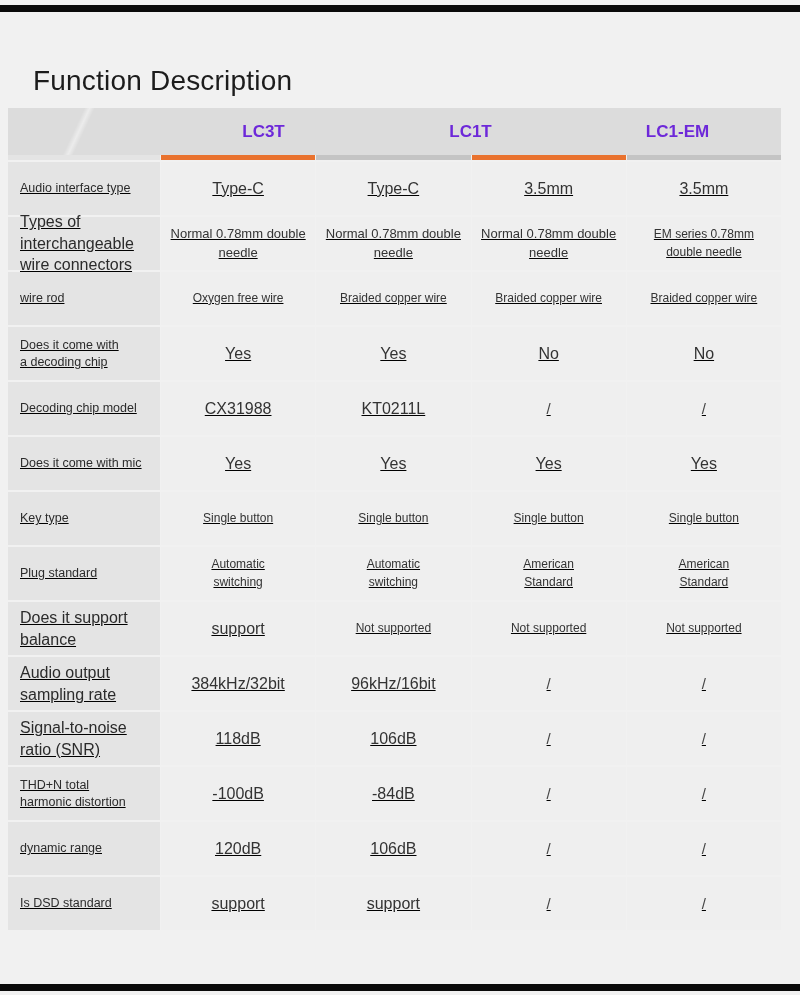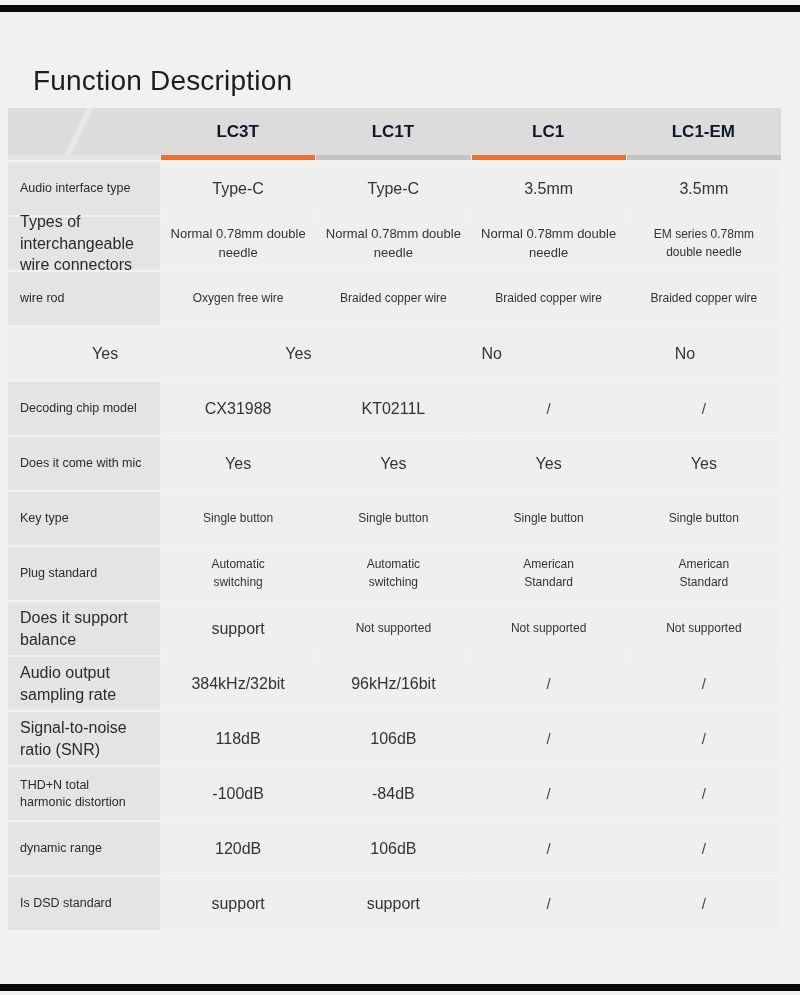--- a/index.html
+++ b/index.html
@@ -24,26 +24,26 @@
   }
   .header-row{
     display:flex;height:47px;background:#dcdcdc;
   }
   .header-spacer{
     width:152px;flex:none;
     background:linear-gradient(115deg,transparent 44%,rgba(255,255,255,.45) 47%,transparent 50%);
   }
   .header-cell{
     flex:1;display:flex;align-items:center;justify-content:center;
-    font-size:17px;font-weight:700;color:#0f172a;
+    font-size:17px;font-weight:700;color:#6d28d9;
   }
   .underline-row{display:flex;height:5px;}
   .underline-label{width:152px;flex:none;background:#e4e4e4;}
   .underline-seg{flex:1;margin-left:1px;}
-  .data-row{display:flex;height:53px;margin-top:2px;}
+  .data-row{display:flex;height:53px;margin-top:2px;text-decoration:underline;}
   .label-cell{
     width:152px;flex:none;background:#e4e4e4;
     display:flex;align-items:center;
     padding-left:12px;box-sizing:border-box;padding-right:4px;
     font-size:12.5px;color:#2b2b2b;line-height:1.35;
     white-space:pre-line;
   }
   .label-cell.small{font-size:16px;}
   .value-cell{
     flex:1;margin-left:1px;background:#efefef;
@@ -61,21 +61,20 @@
 
 <div class="edge-bar top"></div>
 
 <h1 class="page-title">Function Description</h1>
 
 <div class="spec-table">
   <div class="header-row">
     <div class="header-spacer"></div>
   <div class="header-cell">LC3T</div>
       <div class="header-cell">LC1T</div>
-      <div class="header-cell">LC1</div>
       <div class="header-cell">LC1-EM</div>
     </div>
   <div class="underline-row">
     <div class="underline-label"></div>
   <div class="underline-seg" style="background: rgb(233, 114, 46);"></div>
       <div class="underline-seg" style="background: rgb(196, 196, 196);"></div>
       <div class="underline-seg" style="background: rgb(233, 114, 46);"></div>
       <div class="underline-seg" style="background: rgb(196, 196, 196);"></div>
     </div>
   <div id="table-body">
@@ -95,20 +94,22 @@
 double needle</div>
       </div>
       <div class="data-row">
         <div class="label-cell">wire rod</div>
         <div class="value-cell mid">Oxygen free wire</div>
         <div class="value-cell mid">Braided copper wire</div>
         <div class="value-cell mid">Braided copper wire</div>
         <div class="value-cell mid">Braided copper wire</div>
       </div>
       <div class="data-row">
+        <div class="label-cell">Does it come with
+a decoding chip</div>
         <div class="value-cell">Yes</div>
         <div class="value-cell">Yes</div>
         <div class="value-cell">No</div>
         <div class="value-cell">No</div>
       </div>
       <div class="data-row">
         <div class="label-cell">Decoding chip model</div>
         <div class="value-cell">CX31988</div>
         <div class="value-cell">KT0211L</div>
         <div class="value-cell slash">/</div>

